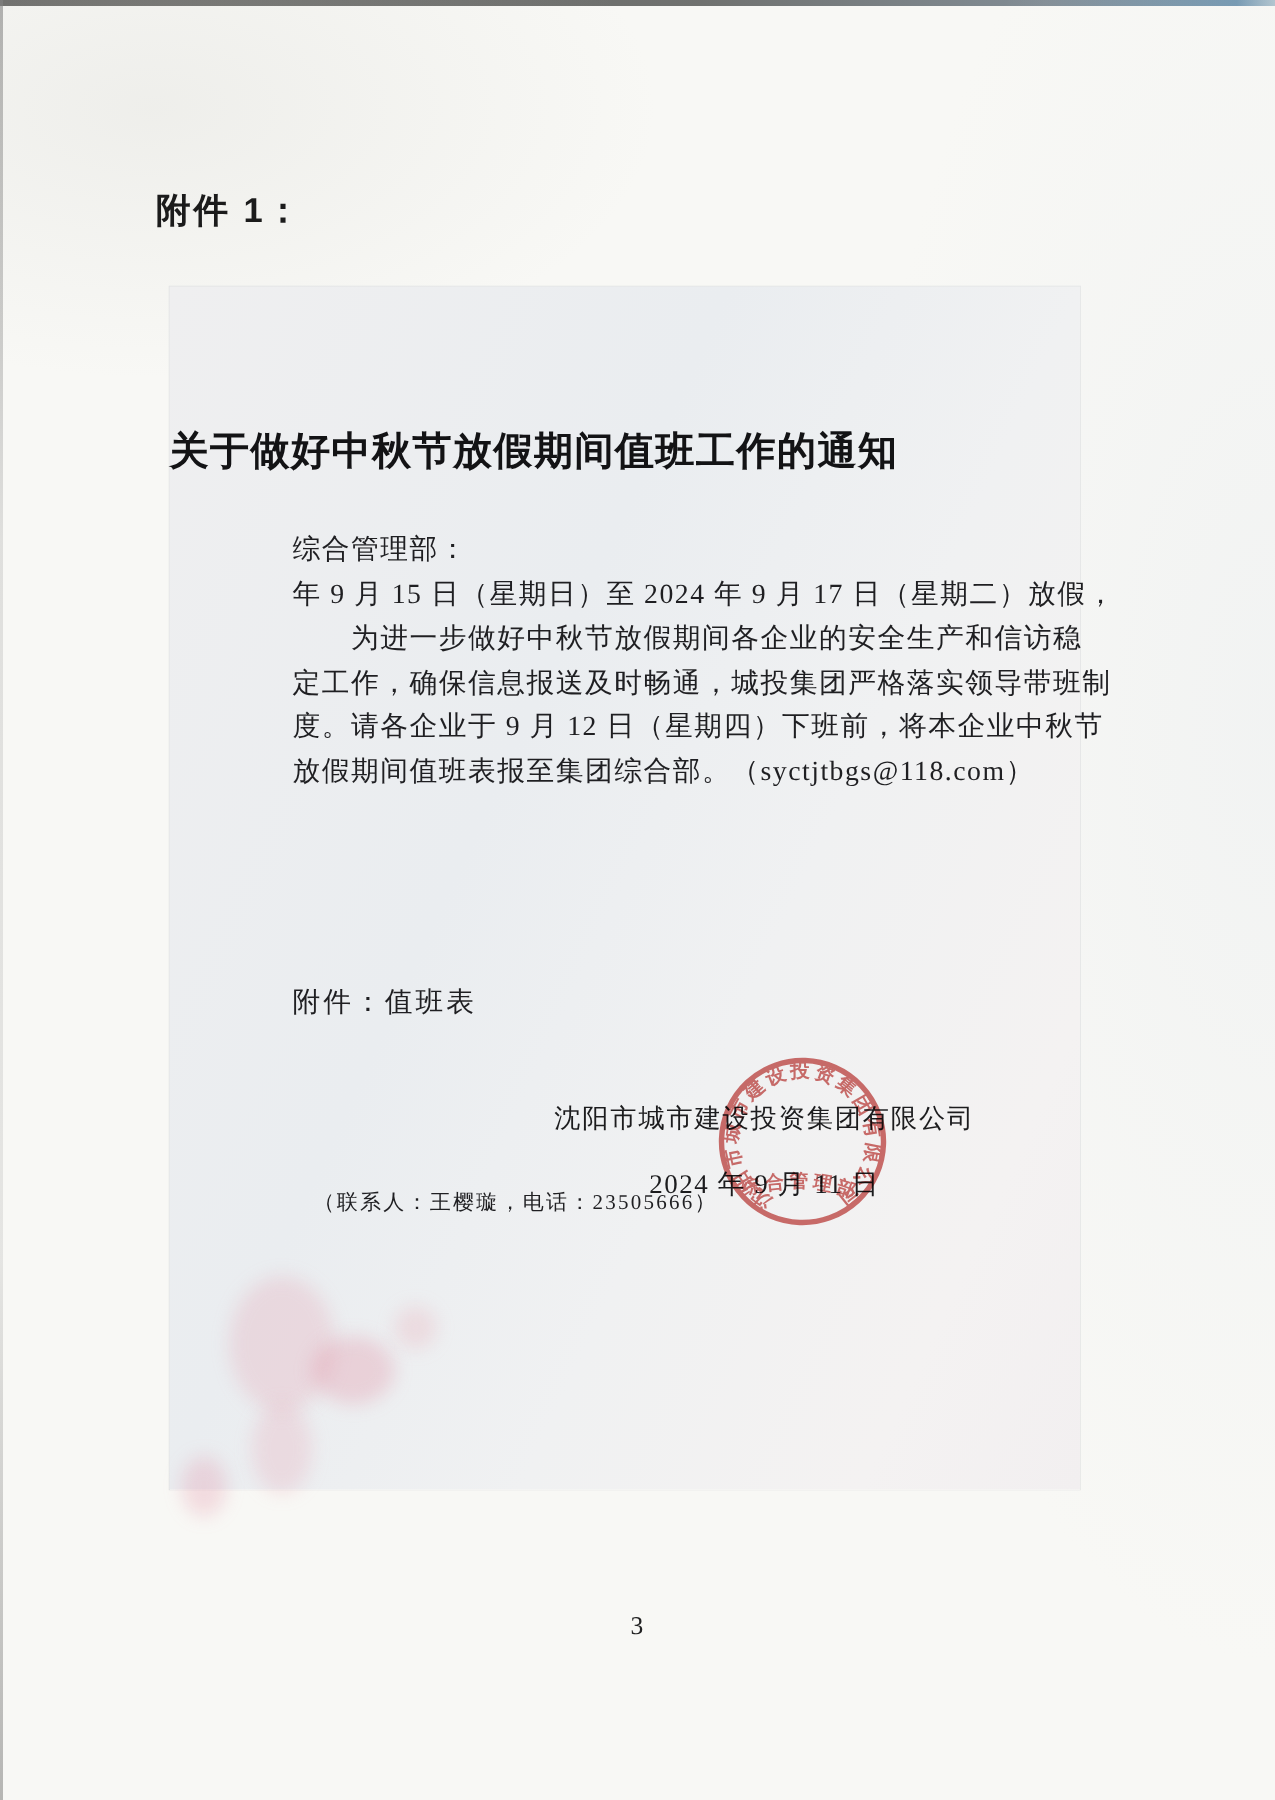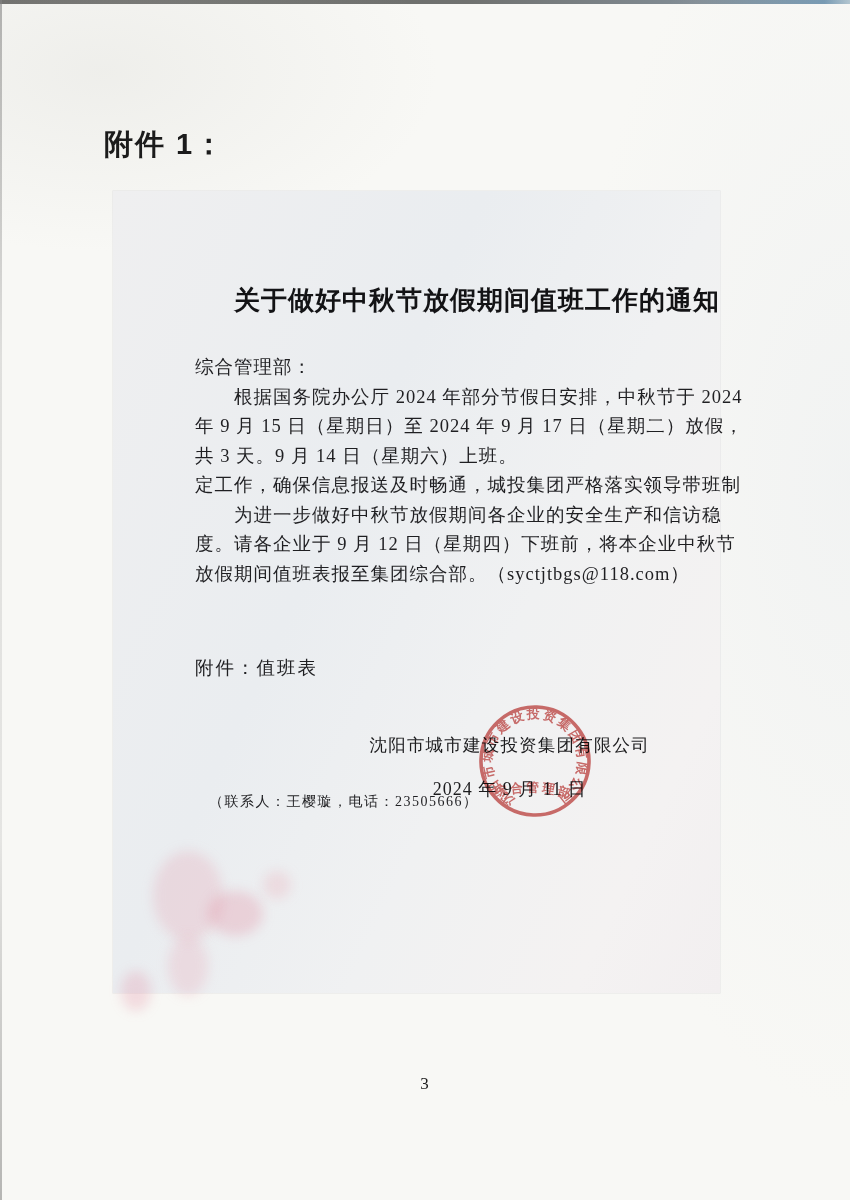--- a/index.html
+++ b/index.html
@@ -22,31 +22,31 @@
   }
   .paper-shade{
     position:absolute;left:0;top:0;width:850px;height:1200px;pointer-events:none;
     background:
       radial-gradient(560px 300px at 12% 6%, rgba(210,210,205,.25), rgba(210,210,205,0) 60%),
       radial-gradient(400px 900px at 100% 40%, rgba(235,238,240,.5), rgba(235,238,240,0) 70%);
   }
   .attachment-label{
     position:absolute;left:104px;top:125px;
     font-family:"Liberation Sans","DejaVu Sans",sans-serif;
-    font-size:29px;font-weight:600;letter-spacing:2px;color:#1b1b1b;
+    font-size:23px;font-weight:600;letter-spacing:2px;color:#1b1b1b;
   }
   
   .inner-page{
     position:absolute;left:113px;top:191px;width:607px;height:802px;
     background:linear-gradient(115deg,#efeff0 0%,#eaedf0 38%,#f0f1f2 62%,#f4f2f2 85%,#f2eff0 100%);
     box-shadow:0 0 0 .5px rgba(190,193,197,.35);
   }
   .doc-title{
     position:absolute;left:0;top:92px;width:607px;
-    text-align:right;font-size:26px;font-weight:bold;letter-spacing:1px;color:#131315;
+    text-align:left;font-size:26px;font-weight:bold;letter-spacing:1px;color:#131315;
   }
   .doc-body{
     position:absolute;left:82px;top:162px;width:474px;
     font-size:18.5px;line-height:29.5px;letter-spacing:1px;color:#1f1f22;
   }
   .body-line{white-space:nowrap;}
   .attachment-note{
     position:absolute;left:82px;top:426px;
     font-size:18.5px;letter-spacing:2px;color:#1f1f22;white-space:nowrap;margin-top:38px;
   }
@@ -90,25 +90,23 @@
 <div class="paper-shade"></div>
 
 <div class="attachment-label">附件 1：</div>
 
 <div class="inner-page">
 
   <div class="doc-title">关于做好中秋节放假期间值班工作的通知</div>
 
   <div class="doc-body">
     <div class="body-line">综合管理部：</div>
-      <div class="body-line">　　根据国务院办公厅 2024 年部分节假日安排，中秋节于 2024</div>
       <div class="body-line">年 9 月 15 日（星期日）至 2024 年 9 月 17 日（星期二）放假，</div>
-      <div class="body-line">共 3 天。9 月 14 日（星期六）上班。</div>
+      <div class="body-line">　　为进一步做好中秋节放假期间各企业的安全生产和信访稳</div>
       <div class="body-line">定工作，确保信息报送及时畅通，城投集团严格落实领导带班制</div>
-      <div class="body-line">　　为进一步做好中秋节放假期间各企业的安全生产和信访稳</div>
       <div class="body-line">度。请各企业于 9 月 12 日（星期四）下班前，将本企业中秋节</div>
       <div class="body-line">放假期间值班表报至集团综合部。（syctjtbgs@118.com）</div>
   </div>
 
   <div class="attachment-note">附件：值班表</div>
 
   <div class="signature-block">
     <div class="signer-name">沈阳市城市建设投资集团有限公司</div>
     <div class="signer-date">2024 年 9 月 11 日</div>
   </div>

